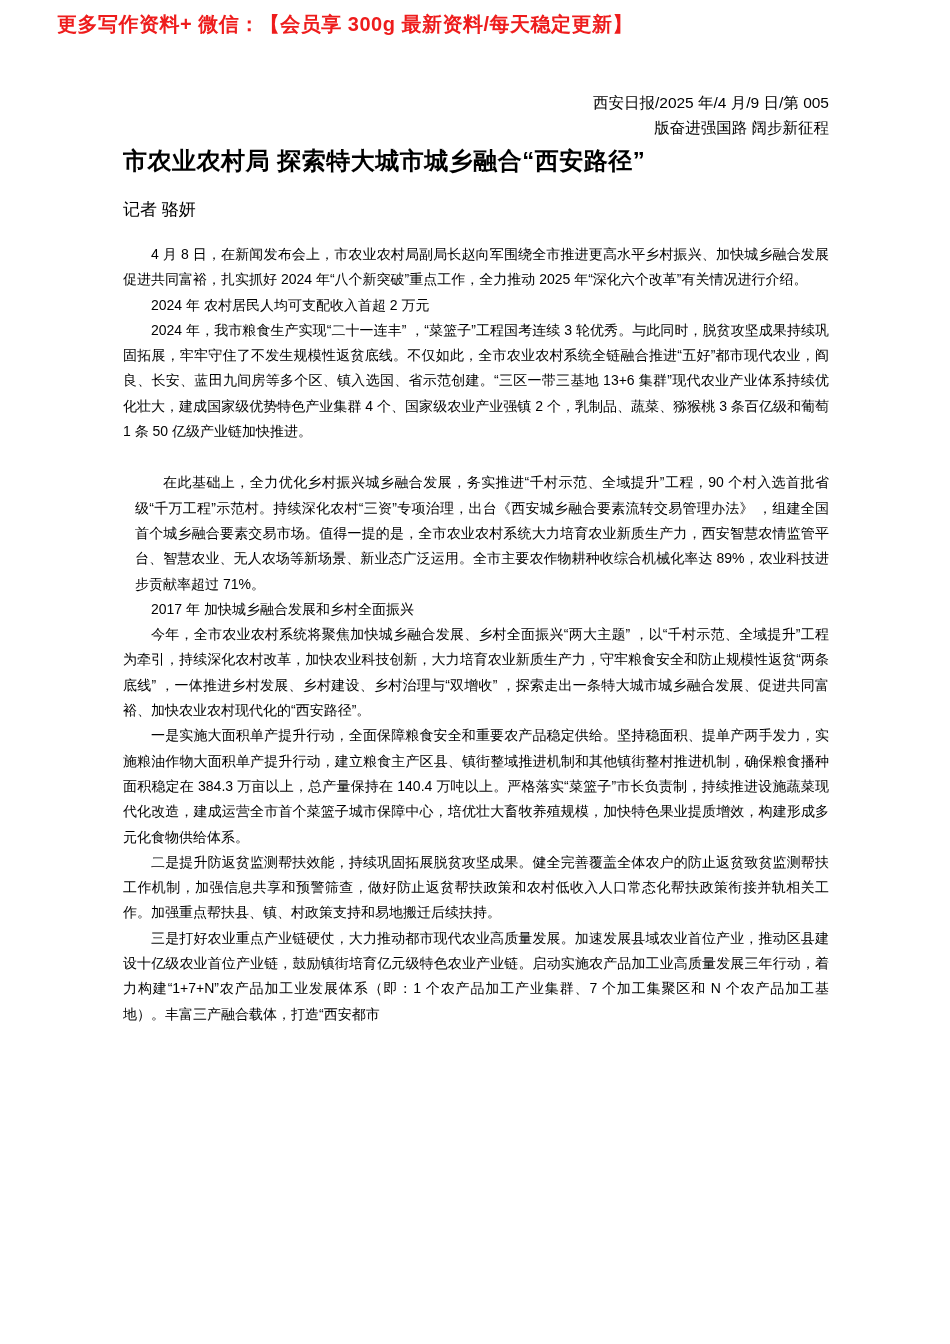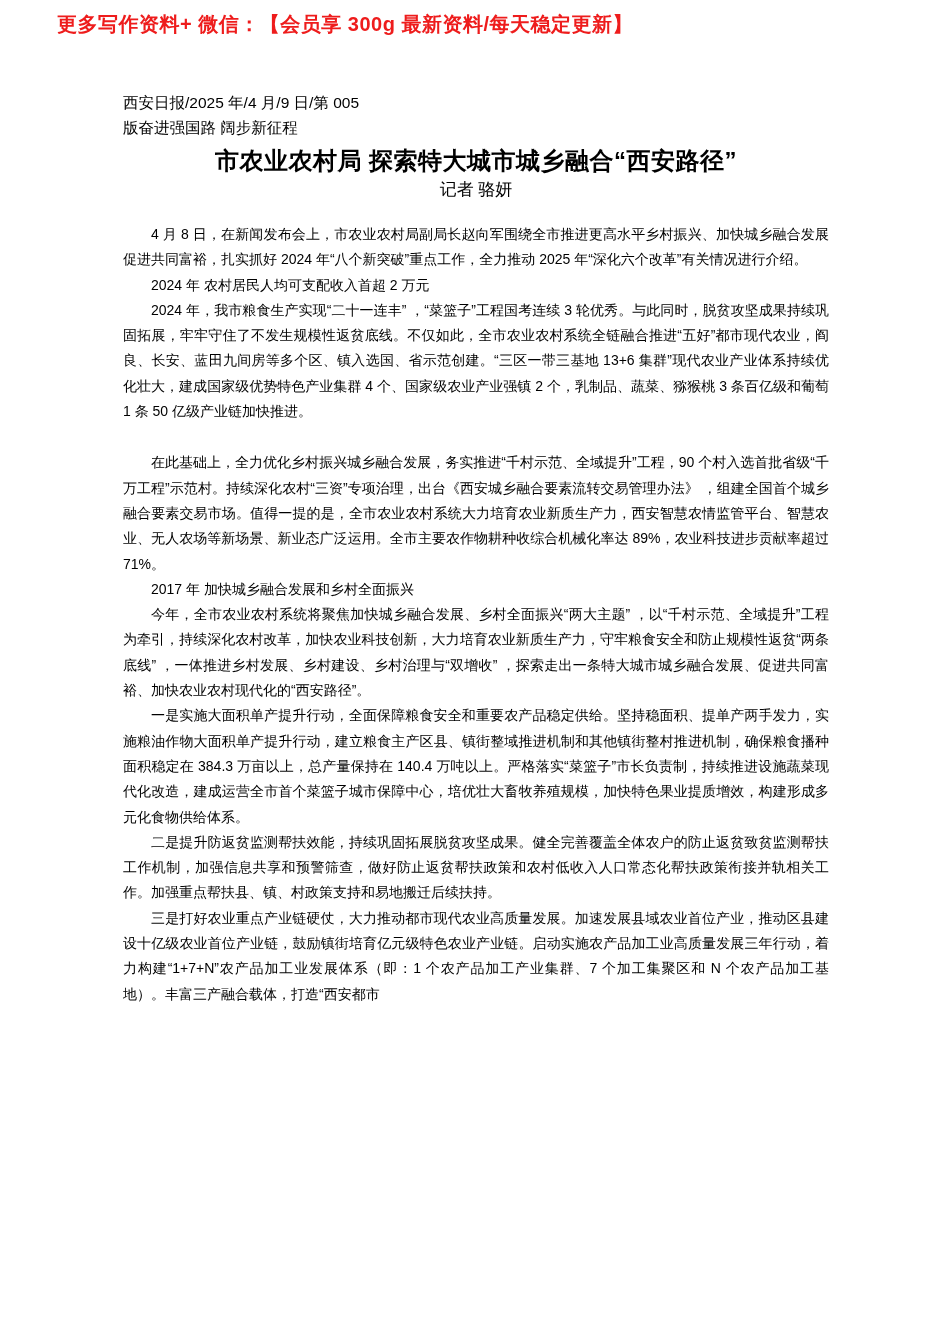--- a/index.html
+++ b/index.html
@@ -25,46 +25,46 @@
   }
   .article {
     position: absolute;
     left: 123px;
     top: 90px;
     width: 706px;
   }
   .source-line {
     font-size: 15.5px;
     line-height: 25px;
-    text-align: left;
+    text-align: right;
   }
   .article-title {
     font-size: 24px;
     font-weight: bold;
-    text-align: center;
+    text-align: left;
     line-height: 34px;
     margin: 4px 0 0 0;
     letter-spacing: 0.5px;
   }
   .article-byline {
     font-size: 17px;
-    text-align: center;
     line-height: 24px;
-    margin: 0 0 20px 0;
+    margin: 20px 0 20px 0;
   }
   p.body-para {
     font-size: 14px;
     line-height: 25.3px;
     text-align: justify;
     text-indent: 2em;
     margin: 0;
     word-break: break-all;
   }
   p.gap-before {
     margin-top: 26px;
+    margin-left: 12px;
   }
   .page-indicator {
     position: absolute;
     right: 140px;
     top: 1093px;
     font-size: 15px;
     color: #14532d;
   }
   .content-divider {
     position: absolute;

